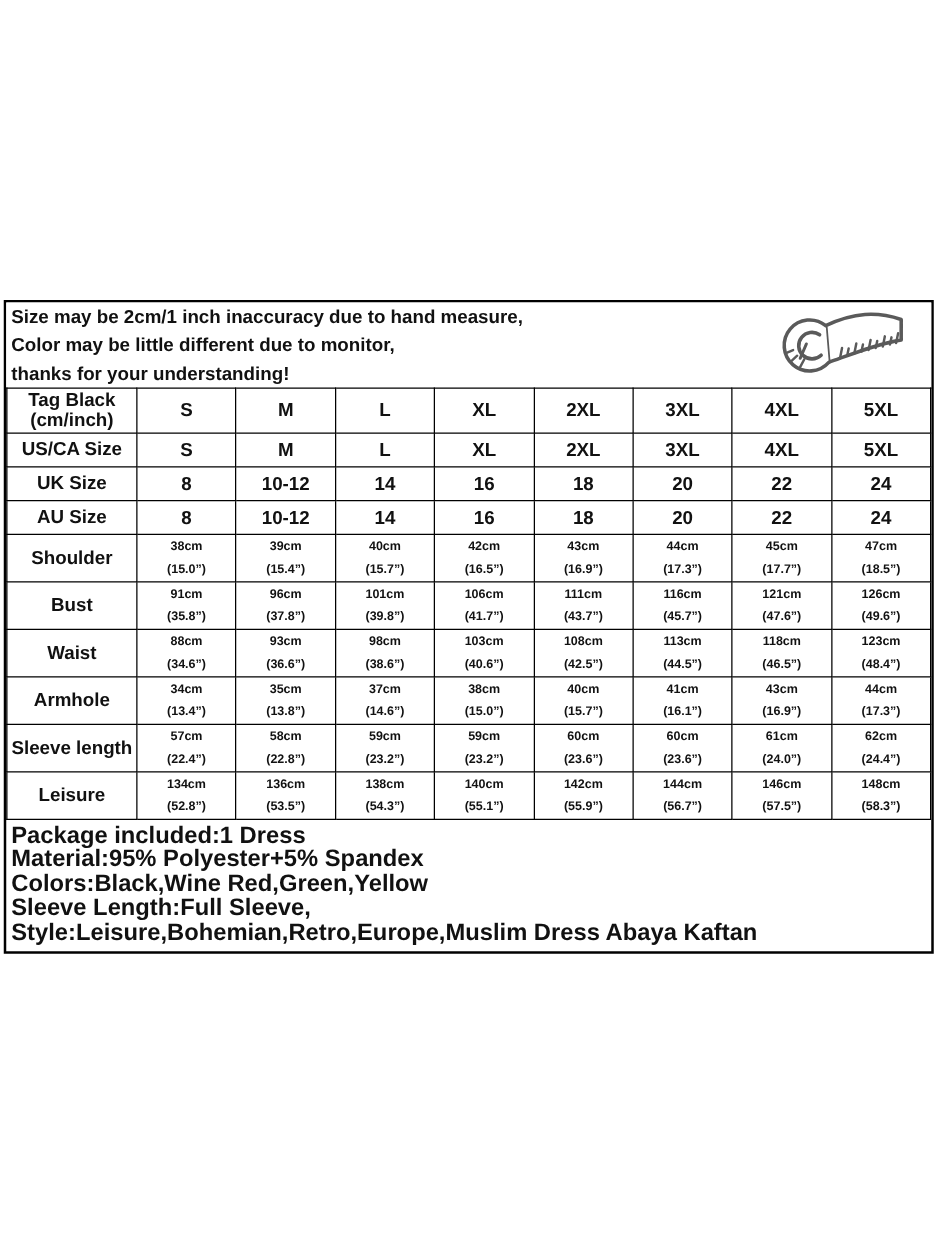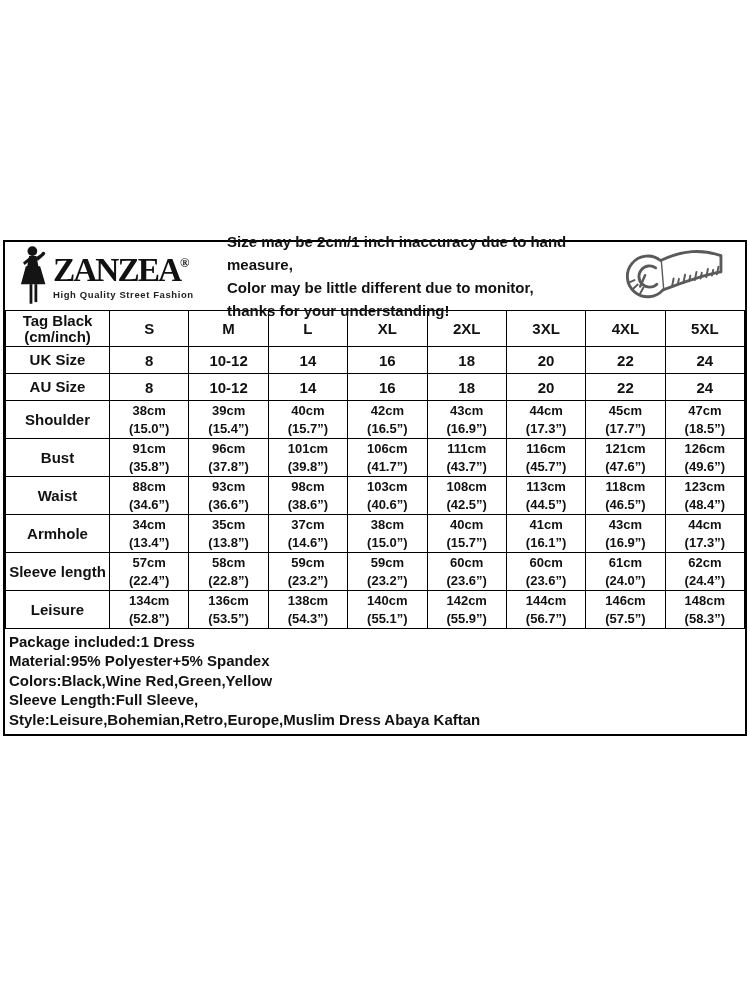--- a/index.html
+++ b/index.html
@@ -20,52 +20,34 @@
   
   table.size-chart{width:100%;border-collapse:collapse;table-layout:fixed;border-top:1px solid #000;}
   table.size-chart td{border:1px solid #000;text-align:center;vertical-align:middle;font-weight:bold;padding:0;background:#fff;}
   td.shaded{background:#e7e7e7;}
   col.c-label{width:104px;}
   tr.r-head{height:36px;}
   tr.r-size{height:27px;}
   tr.r-meas{height:38px;padding-left:48px;}
   tr.r-head td,tr.r-size td{font-size:15px;}
   td.label-cell{font-size:15px;line-height:16px;}
-  tr.r-meas td{font-size:13px;line-height:17.5px;}
+  tr.r-meas td{font-size:10px;line-height:17.5px;}
   tr.r-meas td.label-cell{font-size:15px;line-height:16px;}
   .cell-line{display:block;}
   td .cell-line:only-child{display:inline;}
 
   
-  .footer{padding:3px 6px 5px 4px;font-weight:bold;font-size:15px;line-height:19.4px;}
+  .footer{padding:3px 6px 5px 4px;font-weight:bold;font-size:19px;line-height:19.4px;}
 </style>
 </head>
 <body>
 
 <div class="sheet">
 
   <div class="header-band">
-    <div class="logo-block">
-      <svg class="woman-svg" viewBox="0 0 36 76" aria-hidden="true">
-        <g fill="#141414">
-          <circle cx="16" cy="7.5" r="6"></circle>
-          <path d="M12 13.5 L21 13.5 L23.5 27 L9.5 27 Z"></path>
-          <path d="M8 26 L25.5 26 L32 48 L2 48 Z"></path>
-          <path d="M12.5 15 L4.5 21.5 L6.5 24.5 L13.5 19 Z"></path>
-          <path d="M20.5 15 L28.5 9.5 L30.5 12.5 L22.5 19.5 Z"></path>
-          <circle cx="29.5" cy="10.5" r="2.2"></circle>
-          <rect x="12.6" y="48" width="3.4" height="24"></rect>
-          <rect x="18.6" y="48" width="3.4" height="22"></rect>
-        </g>
-      </svg>
-      <div class="brand-text">
-        <div class="brand-row"><span>ZANZEA</span><sup>®</sup></div>
-        <div class="tagline">High Quality Street Fashion</div>
-      </div>
-    </div>
     <div class="notice">
       <div>Size may be 2cm/1 inch inaccuracy due to hand measure,</div>
       <div>Color may be little different due to monitor,</div>
       <div>thanks for your understanding!</div>
     </div>
     <svg class="tape-svg" viewBox="0 0 132 76" aria-hidden="true">
       <g fill="#ffffff" stroke="#5a5a5a" stroke-width="3.5" stroke-linecap="round" stroke-linejoin="round">
         <path d="M52 19 C 80 6, 102 5, 126 13 L126 33 C 102 37, 80 46, 55 55 Z"></path>
         <path d="M52 19 A25 25 0 1 0 55 55"></path>
         <path d="M46 28 A13 13 0 1 0 47.5 48" fill="none"></path>
@@ -109,20 +91,31 @@
           <td class="shaded"><span class="cell-line">S</span></td>
           <td class="shaded"><span class="cell-line">M</span></td>
           <td class="shaded"><span class="cell-line">L</span></td>
           <td class="shaded"><span class="cell-line">XL</span></td>
           <td class="shaded"><span class="cell-line">2XL</span></td>
           <td class="shaded"><span class="cell-line">3XL</span></td>
           <td class="shaded"><span class="cell-line">4XL</span></td>
           <td class="shaded"><span class="cell-line">5XL</span></td>
         </tr>
         <tr class="r-size">
+          <td class="shaded label-cell"><span class="cell-line">US/CA Size</span></td>
+          <td class="shaded"><span class="cell-line">S</span></td>
+          <td class="shaded"><span class="cell-line">M</span></td>
+          <td class="shaded"><span class="cell-line">L</span></td>
+          <td class="shaded"><span class="cell-line">XL</span></td>
+          <td class="shaded"><span class="cell-line">2XL</span></td>
+          <td class="shaded"><span class="cell-line">3XL</span></td>
+          <td class="shaded"><span class="cell-line">4XL</span></td>
+          <td class="shaded"><span class="cell-line">5XL</span></td>
+        </tr>
+        <tr class="r-size">
           <td class="shaded label-cell"><span class="cell-line">UK Size</span></td>
           <td class="shaded"><span class="cell-line">8</span></td>
           <td class="shaded"><span class="cell-line">10-12</span></td>
           <td class="shaded"><span class="cell-line">14</span></td>
           <td class="shaded"><span class="cell-line">16</span></td>
           <td class="shaded"><span class="cell-line">18</span></td>
           <td class="shaded"><span class="cell-line">20</span></td>
           <td class="shaded"><span class="cell-line">22</span></td>
           <td class="shaded"><span class="cell-line">24</span></td>
         </tr>

